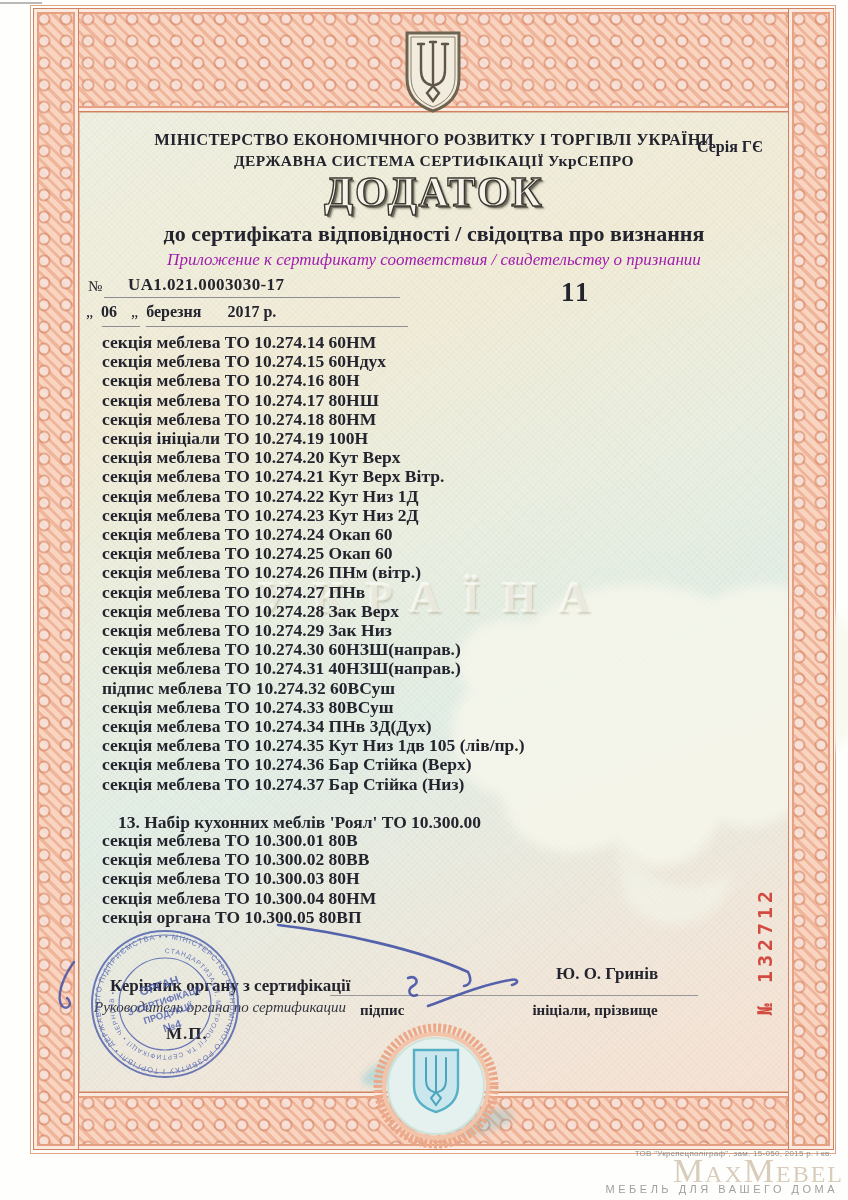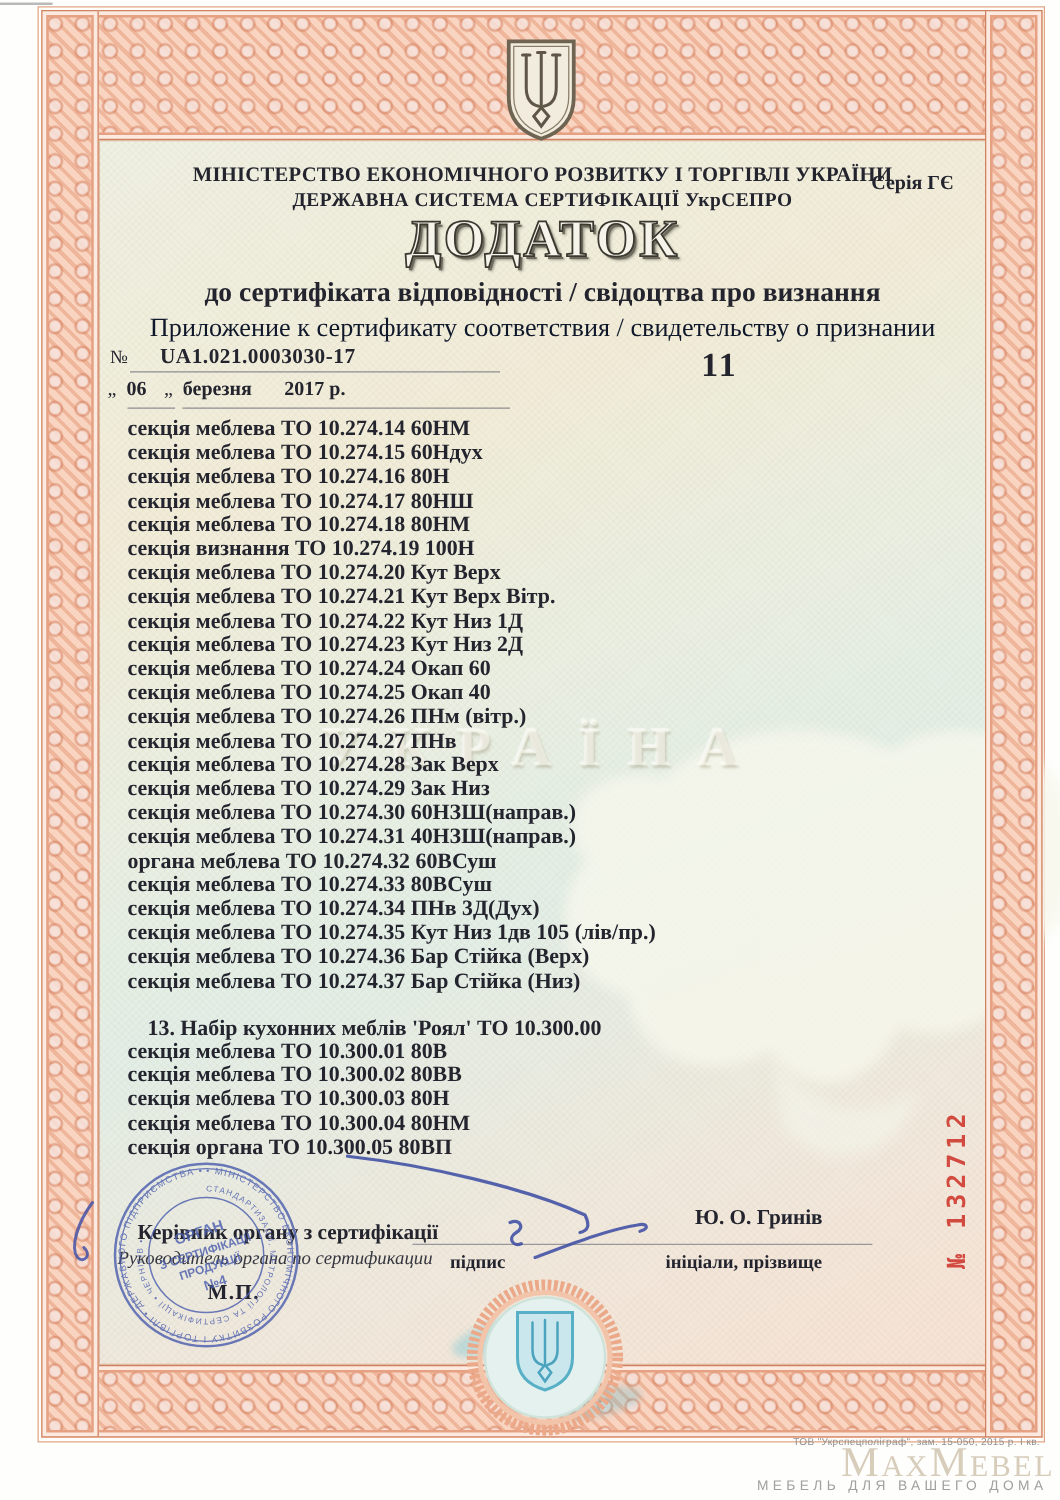--- a/index.html
+++ b/index.html
@@ -35,21 +35,21 @@
 
   
   .hdr{position:absolute;left:94px;width:680px;text-align:center;}
   .ministry{top:130px;font-weight:bold;font-size:16.5px;letter-spacing:.2px;}
   .system{top:152px;font-weight:bold;font-size:15.5px;letter-spacing:.4px;}
   .series{position:absolute;left:697px;top:138px;font-weight:bold;font-size:16px;}
   .doc-title{top:168px;font-weight:bold;font-size:42px;letter-spacing:2px;color:#f6f3ea;
     -webkit-text-stroke:1.4px #3a382f;
     text-shadow:2px 2px 0 #6e6a5d,3px 3px 2px rgba(60,55,45,.45);}
   .sub-ua{top:221px;font-weight:bold;font-size:22px;}
-  .sub-ru{top:250px;font-size:21px;color:#0f172a;}
+  .sub-ru{top:250px;font-style:italic;font-size:17px;color:#a21caf;}
 
   
   .no-label{position:absolute;left:88px;top:278px;font-size:15px;}
   .no-value{position:absolute;left:128px;top:275px;font-weight:bold;font-size:17px;letter-spacing:.4px;}
   .rule{position:absolute;height:1px;background:#8d8d93;}
   .r-number{left:104px;top:297px;width:296px;}
   .r-day{left:102px;top:326px;width:38px;}
   .r-date{left:146px;top:326px;width:262px;}
   .page-number{position:absolute;left:561px;top:277px;font-weight:bold;font-size:27px;letter-spacing:2px;}
   .date-row{position:absolute;left:86px;top:303px;font-size:16px;}
@@ -150,34 +150,34 @@
   </div>
   <div class="rule r-day"></div>
   <div class="rule r-date"></div>
 
   <div class="list list-main">
       <div class="item">секція меблева ТО 10.274.14 60НМ</div>
       <div class="item">секція меблева ТО 10.274.15 60Ндух</div>
       <div class="item">секція меблева ТО 10.274.16 80Н</div>
       <div class="item">секція меблева ТО 10.274.17 80НШ</div>
       <div class="item">секція меблева ТО 10.274.18 80НМ</div>
-      <div class="item">секція визнання ТО 10.274.19 100Н</div>
+      <div class="item">секція ініціали ТО 10.274.19 100Н</div>
       <div class="item">секція меблева ТО 10.274.20 Кут Верх</div>
       <div class="item">секція меблева ТО 10.274.21 Кут Верх Вітр.</div>
       <div class="item">секція меблева ТО 10.274.22 Кут Низ 1Д</div>
       <div class="item">секція меблева ТО 10.274.23 Кут Низ 2Д</div>
       <div class="item">секція меблева ТО 10.274.24 Окап 60</div>
-      <div class="item">секція меблева ТО 10.274.25 Окап 40</div>
+      <div class="item">секція меблева ТО 10.274.25 Окап 60</div>
       <div class="item">секція меблева ТО 10.274.26 ПНм (вітр.)</div>
       <div class="item">секція меблева ТО 10.274.27 ПНв</div>
       <div class="item">секція меблева ТО 10.274.28 Зак Верх</div>
       <div class="item">секція меблева ТО 10.274.29 Зак Низ</div>
       <div class="item">секція меблева ТО 10.274.30 60НЗШ(направ.)</div>
       <div class="item">секція меблева ТО 10.274.31 40НЗШ(направ.)</div>
-      <div class="item">органа меблева ТО 10.274.32 60ВСуш</div>
+      <div class="item">підпис меблева ТО 10.274.32 60ВСуш</div>
       <div class="item">секція меблева ТО 10.274.33 80ВСуш</div>
       <div class="item">секція меблева ТО 10.274.34 ПНв 3Д(Дух)</div>
       <div class="item">секція меблева ТО 10.274.35 Кут Низ 1дв 105 (лів/пр.)</div>
       <div class="item">секція меблева ТО 10.274.36 Бар Стійка (Верх)</div>
       <div class="item">секція меблева ТО 10.274.37 Бар Стійка (Низ)</div>
     </div>
   <div class="s13-header">13. Набір кухонних меблів 'Роял' ТО 10.300.00</div>
   <div class="list list-s13">
       <div class="item">секція меблева ТО 10.300.01 80В</div>
       <div class="item">секція меблева ТО 10.300.02 80ВВ</div>

